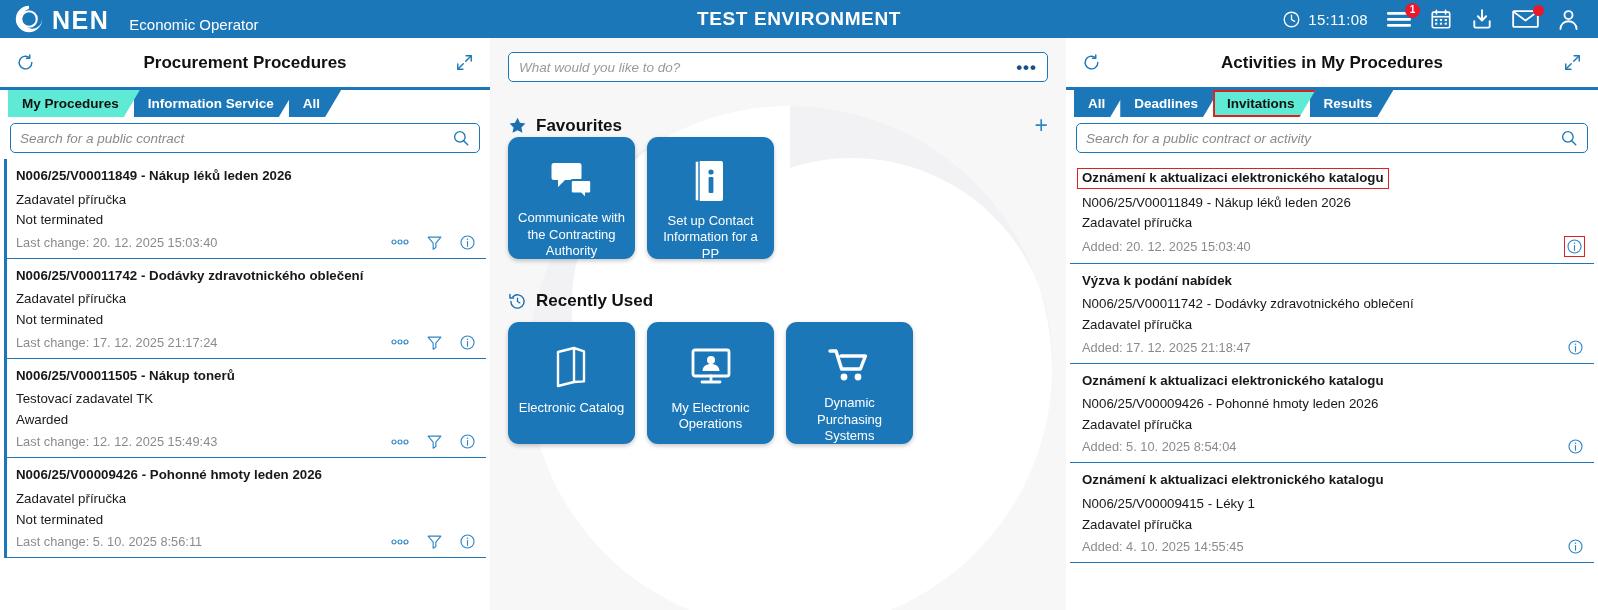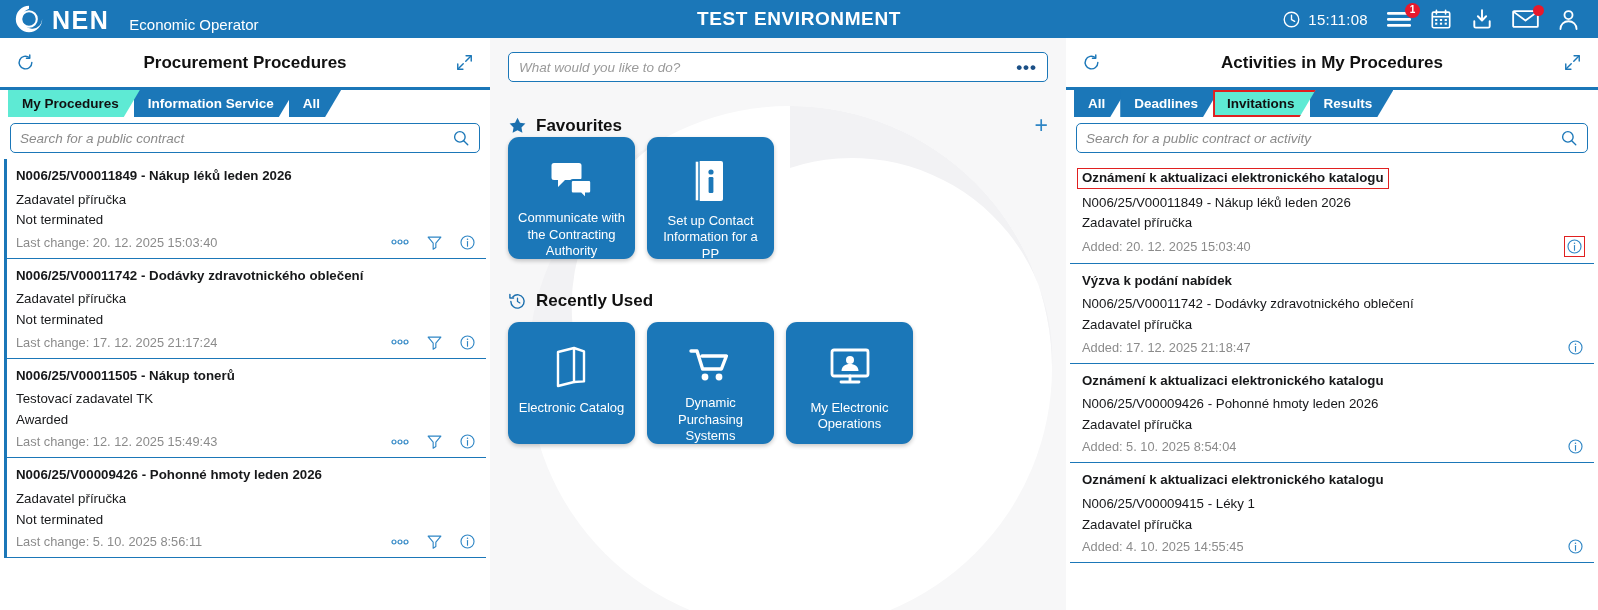--- a/index.html
+++ b/index.html
@@ -613,38 +613,38 @@
               <path d="M6 6l16-4v34L6 40z" fill="none" stroke="#ffffff" stroke-width="2.4" stroke-linejoin="round"></path>
               <path d="M22 2l10 3.4v30L22 36" fill="none" stroke="#ffffff" stroke-width="2.4" stroke-linejoin="round"></path>
             </svg>
           </span>
           <span class="tile-label">Electronic Catalog</span>
         </div>
 
         <div class="tile">
           <span class="tile-icon">
             <svg width="44" height="40" viewBox="0 0 44 40">
-              <path d="M2 6h6l5.6 18h18.8l5-13H13" fill="none" stroke="#ffffff" stroke-width="3.4" stroke-linecap="round" stroke-linejoin="round"></path>
-              <circle cx="16" cy="32" r="3.4" fill="#ffffff"></circle>
-              <circle cx="30" cy="32" r="3.4" fill="#ffffff"></circle>
-            </svg>
-          </span>
-          <span class="tile-label">Dynamic Purchasing Systems</span>
-        </div>
-
-        <div class="tile">
-          <span class="tile-icon">
-            <svg width="44" height="40" viewBox="0 0 44 40">
               <rect x="4" y="3" width="36" height="26" rx="2" fill="none" stroke="#ffffff" stroke-width="2.8"></rect>
               <circle cx="22" cy="13" r="4" fill="#ffffff"></circle>
               <path d="M13.5 24c0-4.6 3.8-7 8.5-7s8.5 2.4 8.5 7z" fill="#ffffff"></path>
               <path d="M22 29v5M13 35h18" stroke="#ffffff" stroke-width="2.8" stroke-linecap="round"></path>
             </svg>
           </span>
           <span class="tile-label">My Electronic Operations</span>
+        </div>
+
+        <div class="tile">
+          <span class="tile-icon">
+            <svg width="44" height="40" viewBox="0 0 44 40">
+              <path d="M2 6h6l5.6 18h18.8l5-13H13" fill="none" stroke="#ffffff" stroke-width="3.4" stroke-linecap="round" stroke-linejoin="round"></path>
+              <circle cx="16" cy="32" r="3.4" fill="#ffffff"></circle>
+              <circle cx="30" cy="32" r="3.4" fill="#ffffff"></circle>
+            </svg>
+          </span>
+          <span class="tile-label">Dynamic Purchasing Systems</span>
         </div>
 
       </div>
     </div>
   </div>
 
   <div class="panel panel-right">
 
     <div class="panel-head">
       <span class="head-btn">

